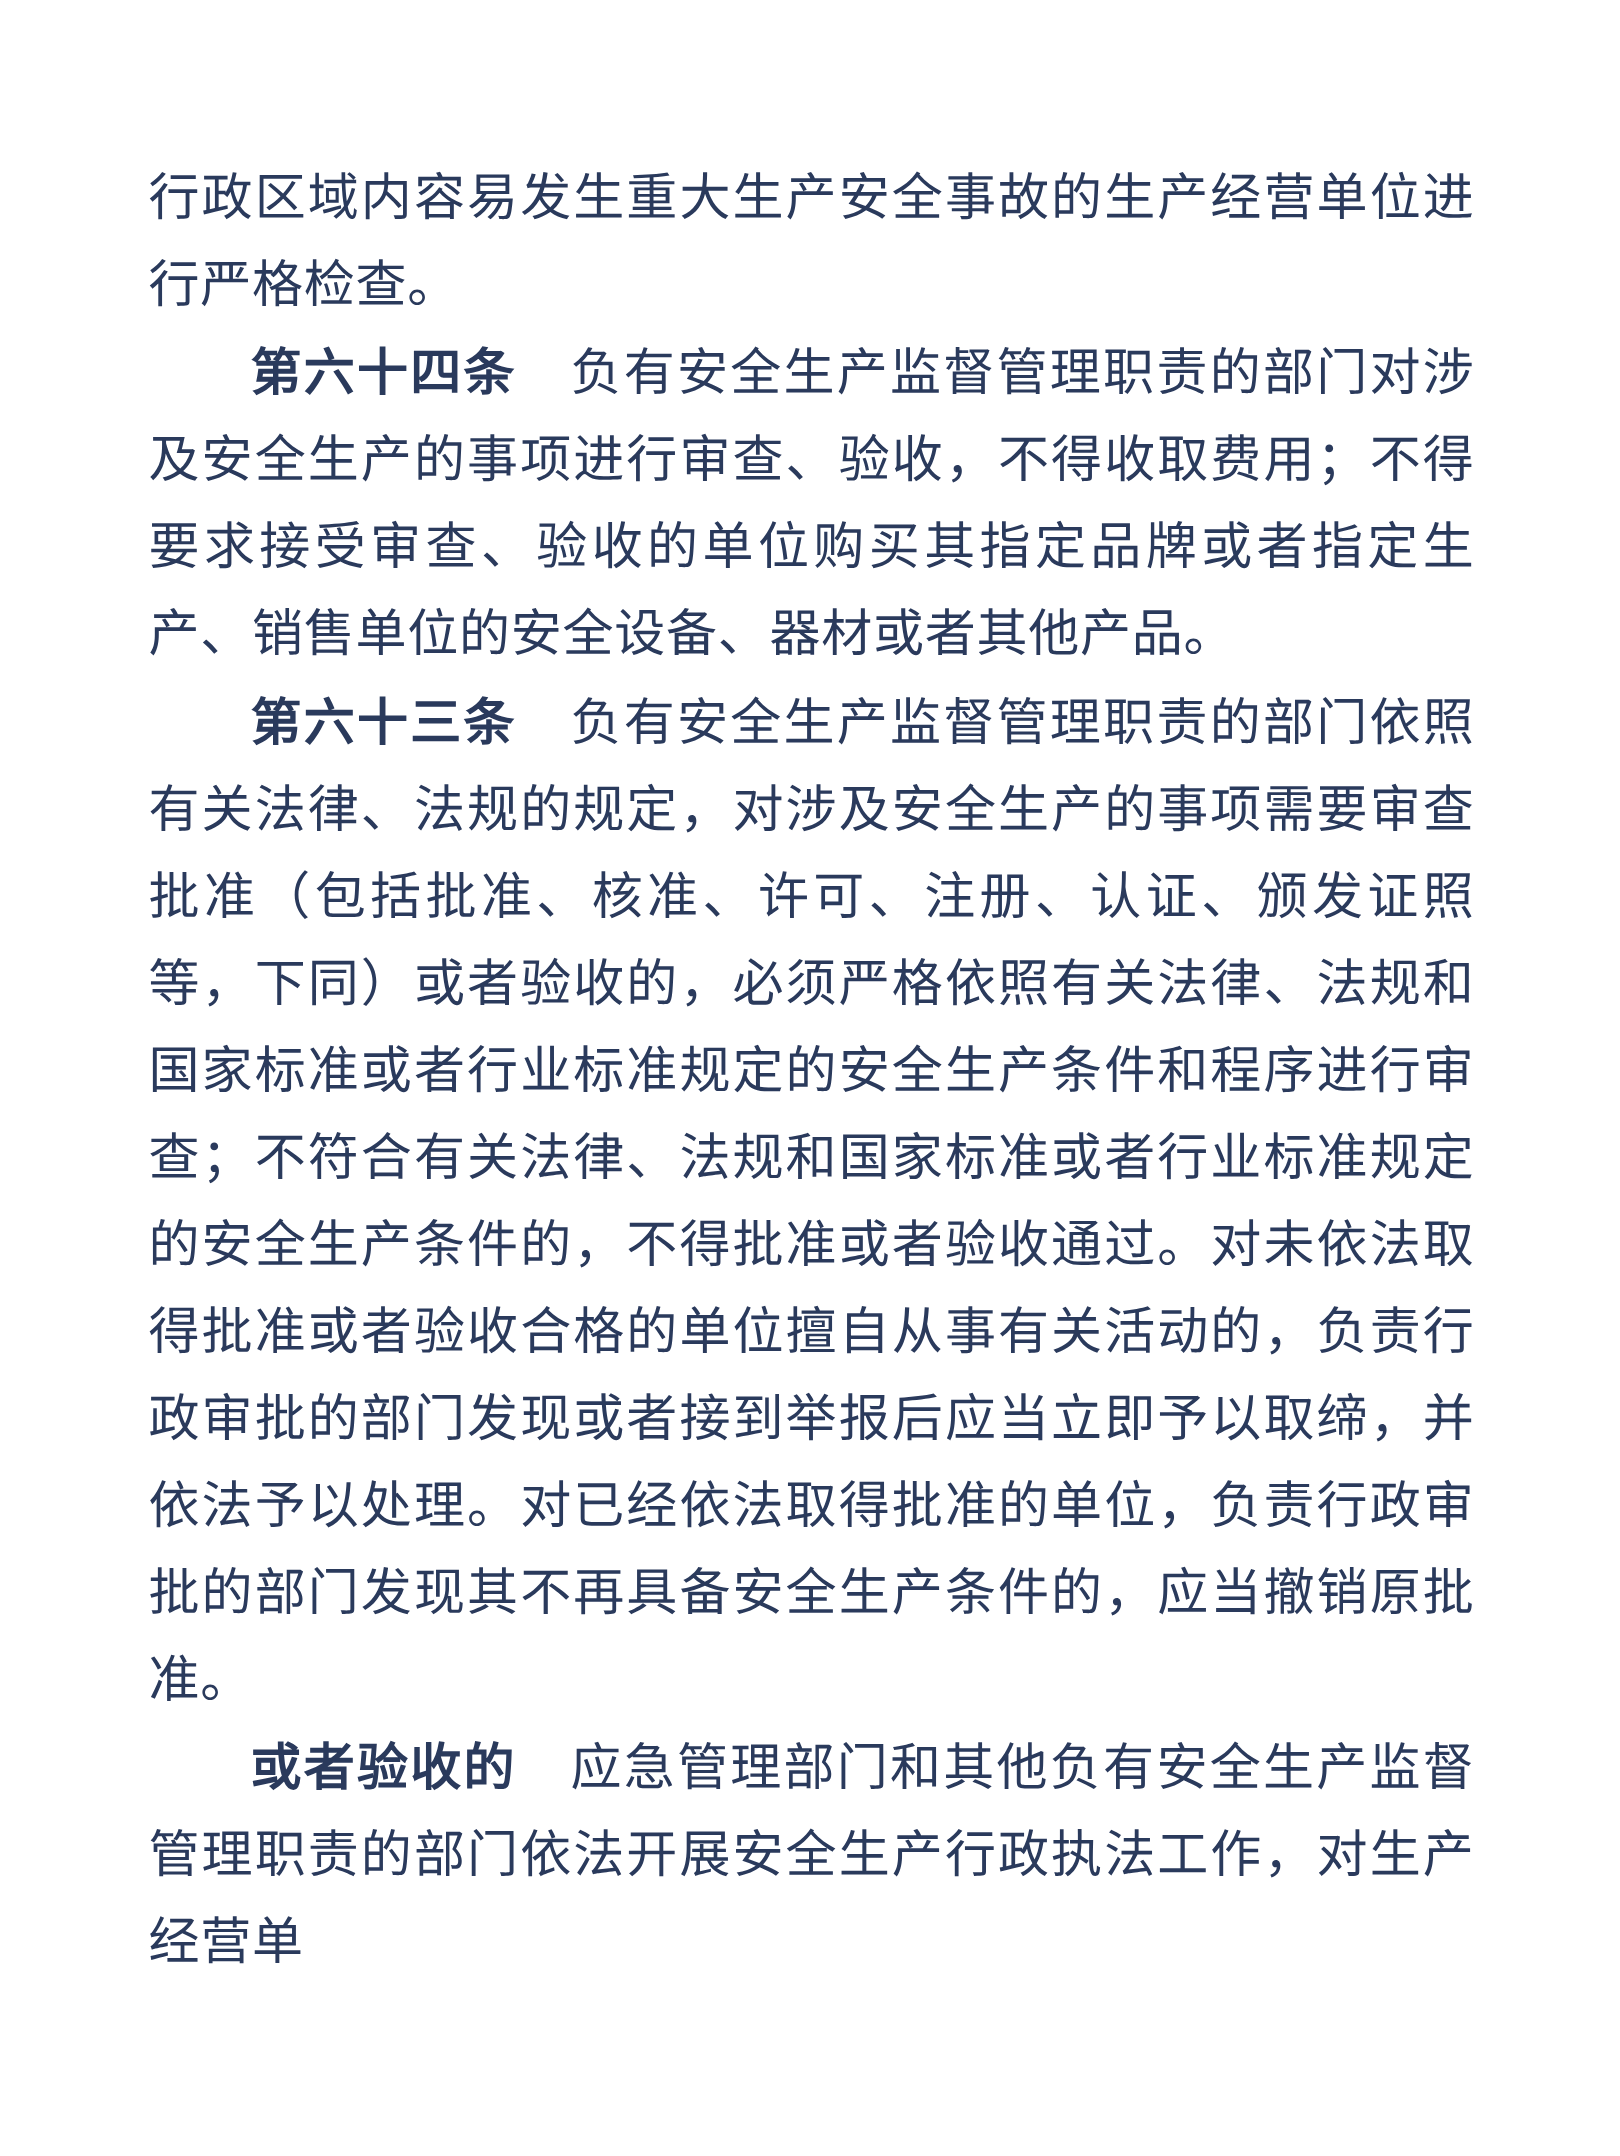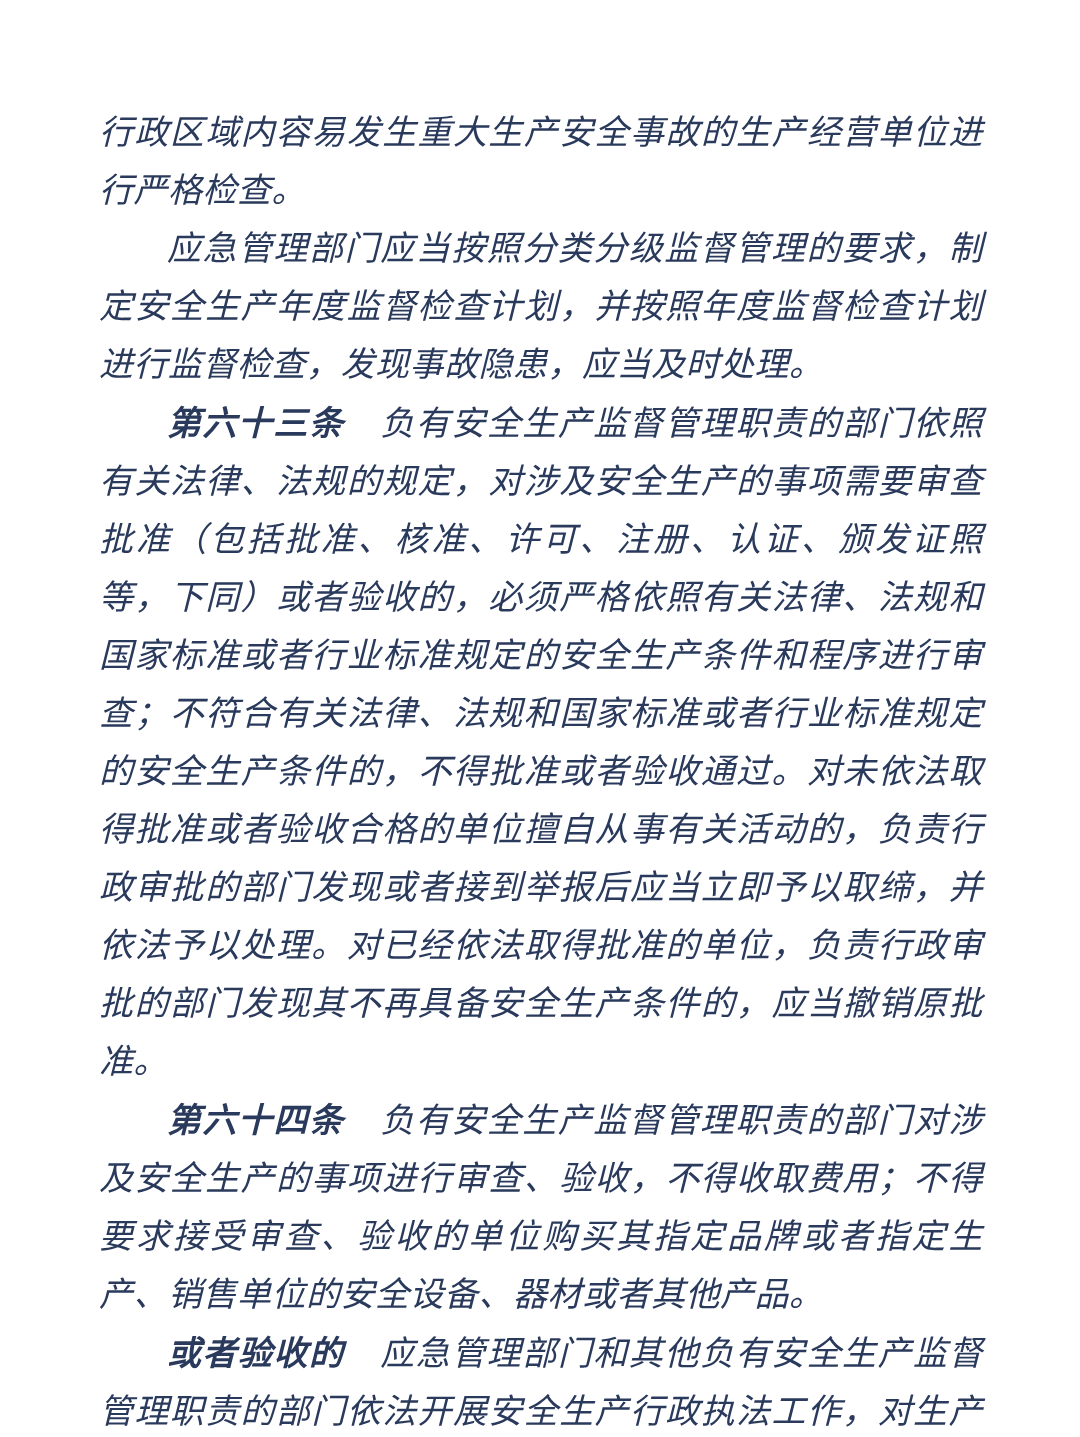--- a/index.html
+++ b/index.html
@@ -11,21 +11,20 @@
     margin: 0;
     padding: 0;
     background: var(--bg-color);
   }
   .page {
     position: relative;
     width: 1080px;
     height: 1437px;
     background: var(--bg-color);
     overflow: hidden;
-    font-style: italic;
   }
   .content {
     position: absolute;
     left: 99px;
     top: 0;
     width: 884px;
     padding-top: 104px;
     font-family: "Liberation Serif", "DejaVu Serif", serif;
     font-size: 34px;
     line-height: 58px;
@@ -49,22 +48,21 @@
   }
 </style>
 </head>
 <body>
 
 <div class="page">
   <div class="content">
 
     <p class="para no-indent"><span>行政区域内容易发生重大生产安全事故的生产经营单位进行严格检查。</span></p>
 
-    <p class="para"><span>应急管理部门应当按照分类分级监督管理的要求，制定安全生产年度监督检查计划，并按照年度监督检查计划进行监督检查，发现事故隐患，应当及时处理。</span></p>
+
+    <p class="para"><span class="article-label">第六十四条</span><span>负有安全生产监督管理职责的部门对涉及安全生产的事项进行审查、验收，不得收取费用；不得要求接受审查、验收的单位购买其指定品牌或者指定生产、销售单位的安全设备、器材或者其他产品。</span></p>
 
     <p class="para"><span class="article-label">第六十三条</span><span>负有安全生产监督管理职责的部门依照有关法律、法规的规定，对涉及安全生产的事项需要审查批准（包括批准、核准、许可、注册、认证、颁发证照等，下同）或者验收的，必须严格依照有关法律、法规和国家标准或者行业标准规定的安全生产条件和程序进行审查；不符合有关法律、法规和国家标准或者行业标准规定的安全生产条件的，不得批准或者验收通过。对未依法取得批准或者验收合格的单位擅自从事有关活动的，负责行政审批的部门发现或者接到举报后应当立即予以取缔，并依法予以处理。对已经依法取得批准的单位，负责行政审批的部门发现其不再具备安全生产条件的，应当撤销原批准。</span></p>
-
-    <p class="para"><span class="article-label">第六十四条</span><span>负有安全生产监督管理职责的部门对涉及安全生产的事项进行审查、验收，不得收取费用；不得要求接受审查、验收的单位购买其指定品牌或者指定生产、销售单位的安全设备、器材或者其他产品。</span></p>
 
     <p class="para"><span class="article-label">或者验收的</span><span>应急管理部门和其他负有安全生产监督管理职责的部门依法开展安全生产行政执法工作，对生产经营单</span></p>
 
   </div>
 </div>
 
 </body></html>

